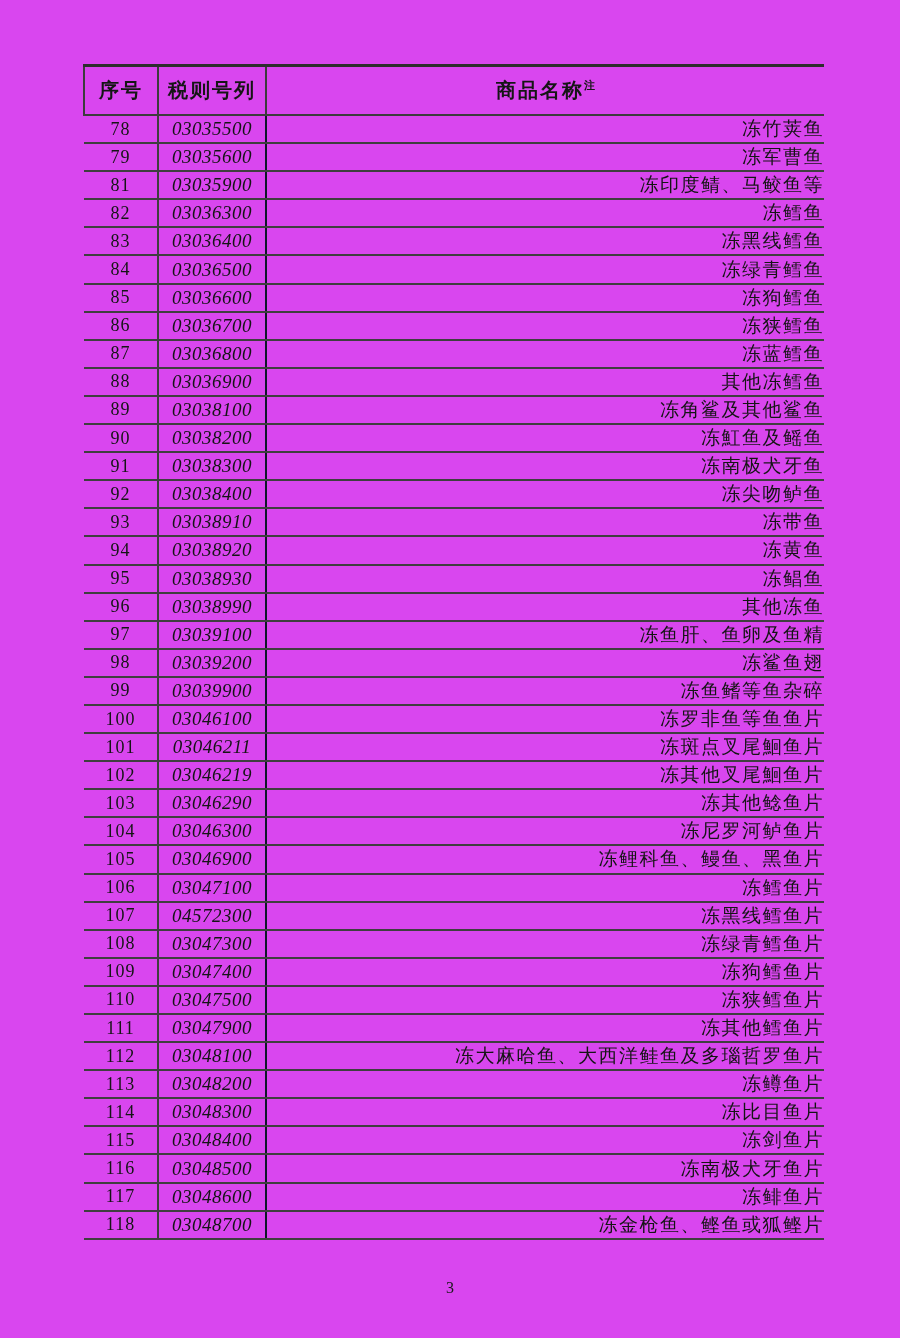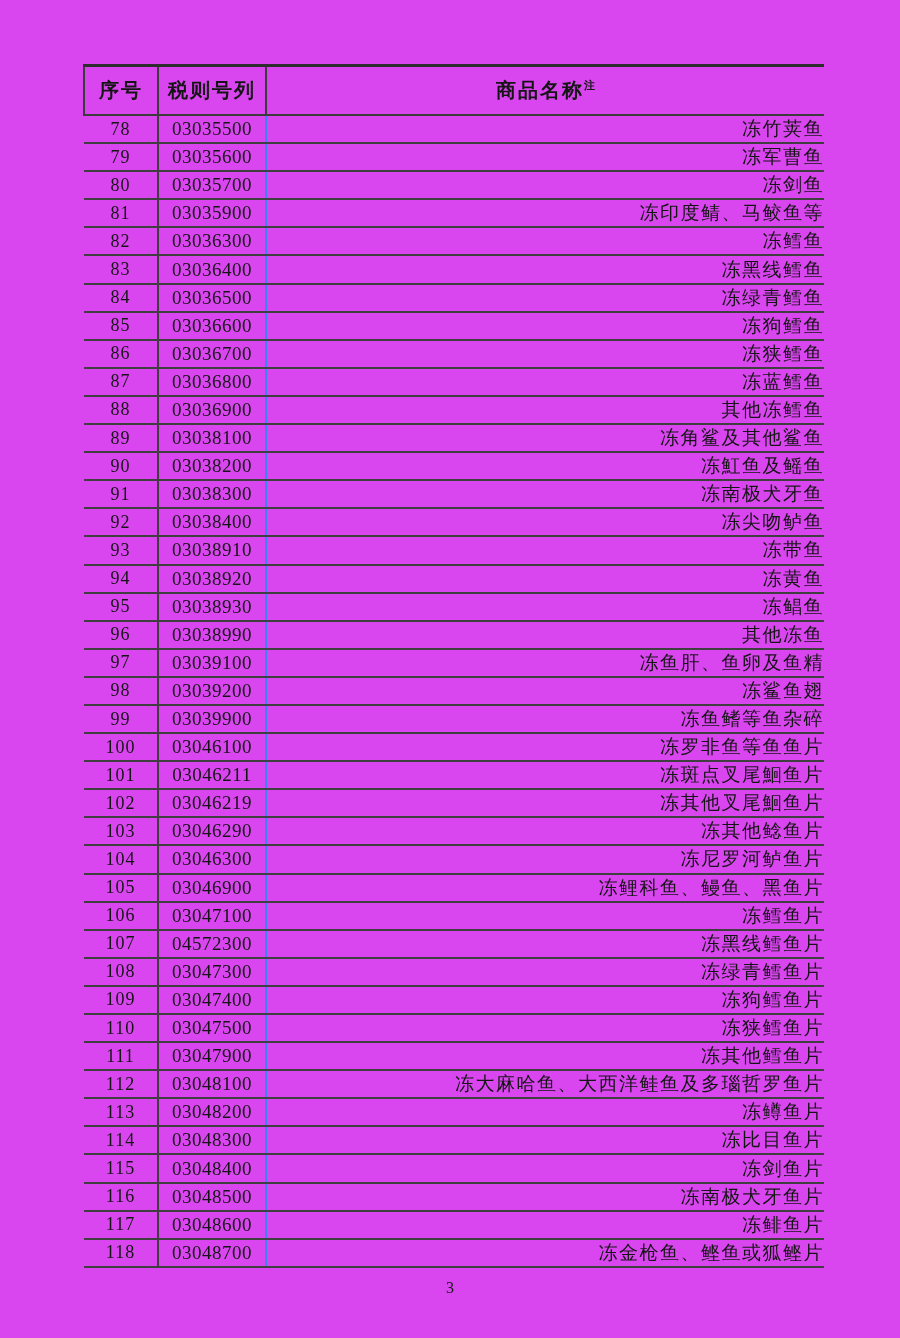--- a/index.html
+++ b/index.html
@@ -56,22 +56,23 @@
   }
   .doc-table tbody td.c0 {
     text-align:center;
     font-size:18px;
     border-right:2px solid #3f3f3f;
     letter-spacing:1px;
   }
   .doc-table tbody td.c1 {
     text-align:center;
     font-size:19px;
-    border-right:2px solid #3b82f6;
+    border-right:2px solid #0f172a;
     letter-spacing:0.5px;
+    font-style:italic;
   }
   .doc-table tbody td.c2 {
     text-align:right;
     padding-left:13px;
     letter-spacing:1.5px;
   }
 
   .page-number {
     position:absolute;
     left:0; right:0;
@@ -110,25 +111,20 @@
           <td class="c0">78</td>
           <td class="c1">03035500</td>
           <td class="c2">冻竹荚鱼</td>
         </tr>
         <tr>
           <td class="c0">79</td>
           <td class="c1">03035600</td>
           <td class="c2">冻军曹鱼</td>
         </tr>
         <tr>
-          <td class="c0">80</td>
-          <td class="c1">03035700</td>
-          <td class="c2">冻剑鱼</td>
-        </tr>
-        <tr>
           <td class="c0">81</td>
           <td class="c1">03035900</td>
           <td class="c2">冻印度鲭、马鲛鱼等</td>
         </tr>
         <tr>
           <td class="c0">82</td>
           <td class="c1">03036300</td>
           <td class="c2">冻鳕鱼</td>
         </tr>
         <tr>

